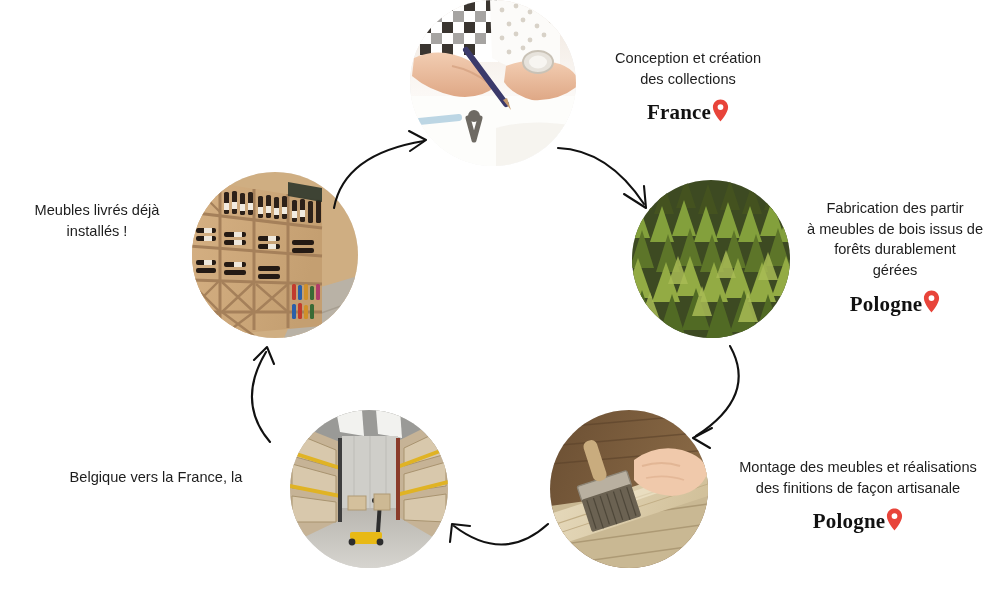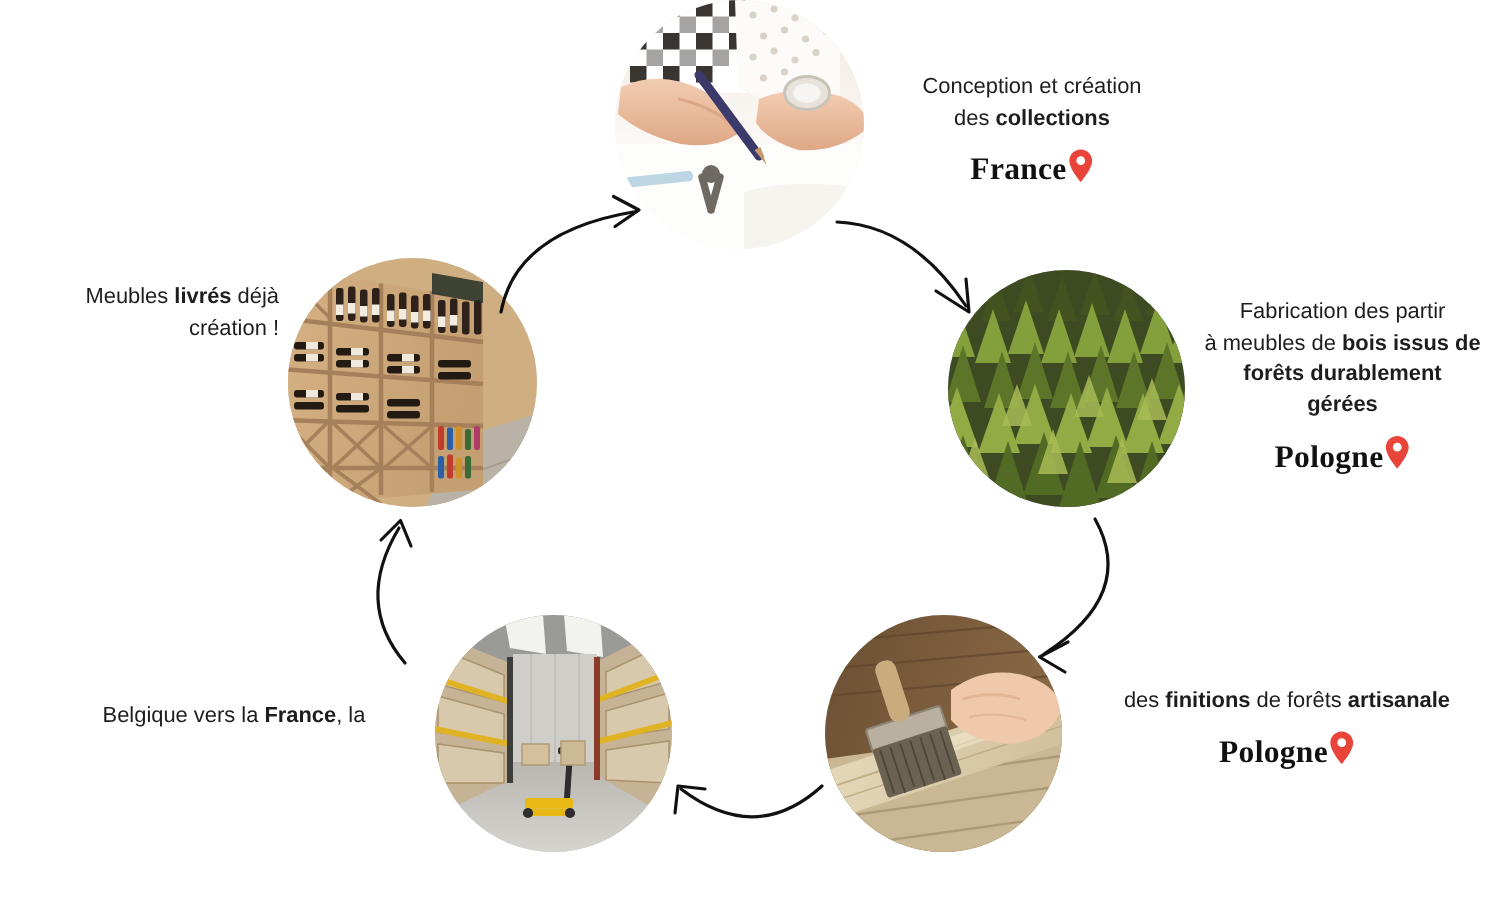--- a/index.html
+++ b/index.html
@@ -24,21 +24,21 @@
   .photo svg{display:block;width:100%;height:100%;}
 
   
   .txt{
     position:absolute;
     font-size:14.6px;
     line-height:1.42;
     color:#1d1d1d;
   }
   .txt .line{white-space:nowrap;}
-  .txt b{font-weight:bold;}
+  .txt b{font-weight:normal;}
   .center{text-align:center;}
   .country{
     font-family:"Liberation Serif", serif;
     font-weight:bold;
     font-size:21px;
     letter-spacing:.2px;
     color:#111111;
     margin-top:9px;
     display:flex;
     align-items:center;
@@ -489,34 +489,35 @@
       <span class="pin">
         <svg viewBox="0 0 17 23" aria-hidden="true">
           <path d="M8.5 0.6C4.2 0.6 0.9 4 0.9 8.2c0 5.6 7.6 14.2 7.6 14.2s7.6-8.6 7.6-14.2c0-4.2-3.4-7.6-7.6-7.6z" fill="#e8443a"></path>
           <circle cx="8.5" cy="8.1" r="2.9" fill="#ffffff"></circle>
         </svg>
       </span>
     </div>
   </div>
 
   <div class="txt center" style="left:716px;top:457px;width:284px;">
-    <div class="line"><span>des </span><b>finitions</b><span> de forêts </span><b>artisanale</b></div>
+    <div class="line"><span>Montage des meubles et réalisations</span></div>
+    <div class="line"><span>des </span><b>finitions</b><span> de façon </span><b>artisanale</b></div>
     <div class="country c-center">
       <span>Pologne</span>
       <span class="pin">
         <svg viewBox="0 0 17 23" aria-hidden="true">
           <path d="M8.5 0.6C4.2 0.6 0.9 4 0.9 8.2c0 5.6 7.6 14.2 7.6 14.2s7.6-8.6 7.6-14.2c0-4.2-3.4-7.6-7.6-7.6z" fill="#e8443a"></path>
           <circle cx="8.5" cy="8.1" r="2.9" fill="#ffffff"></circle>
         </svg>
       </span>
     </div>
   </div>
 
   <div class="txt center" style="left:36px;top:467px;width:240px;">
     <div class="line"><span>Belgique vers la </span><b>France</b><span>, la</span></div>
   </div>
 
-  <div class="txt center" style="left:8px;top:188px;width:178px;text-align:right;">
+  <div class="txt center" style="left:8px;top:200px;width:178px;">
     <div class="line"><span>Meubles </span><b>livrés</b><span> déjà</span></div>
-    <div class="line"><span>création !</span></div>
+    <div class="line"><span>installés !</span></div>
   </div>
 
 </div>
 
 </body></html>

